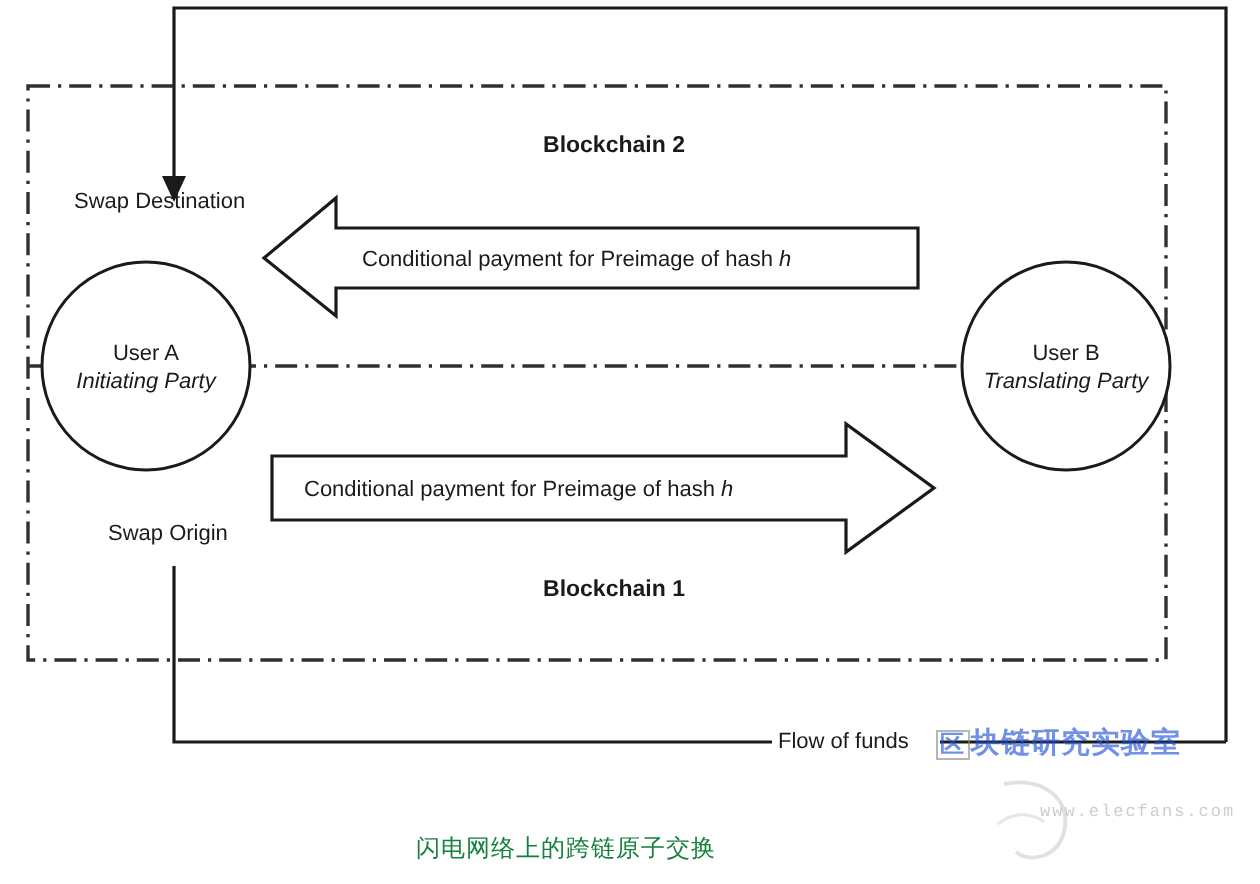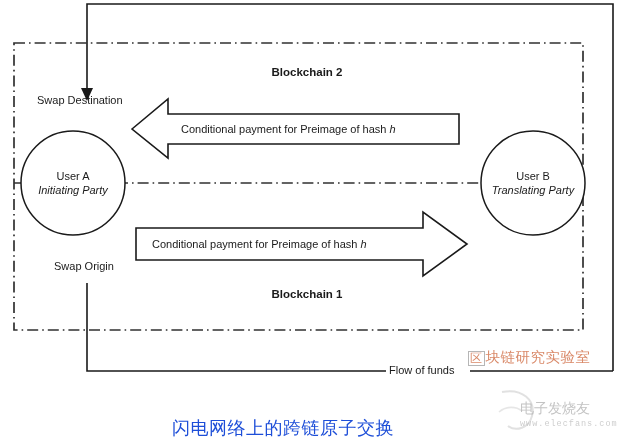--- a/index.html
+++ b/index.html
@@ -61,32 +61,32 @@
   .label-text.italic {
     font-style: italic;
   }
   .caption {
     position: absolute;
     left: 0;
     top: 416px;
     width: 566px;
     text-align: center;
     font-family: "DejaVu Sans", sans-serif;
-    font-size: 18px;
-    color: #1d4ed8;
+    font-size: 12px;
+    color: #15803d;
     letter-spacing: 0.5px;
   }
   .wm-lab {
     position: absolute;
     left: 468px;
-    top: 348px;
+    top: 362px;
     font-family: "DejaVu Sans", sans-serif;
     font-size: 14.5px;
-    font-weight: normal;
-    color: #c2410c;
+    font-weight: bold;
+    color: #1d4ed8;
     opacity: 0.62;
     letter-spacing: 0.5px;
     white-space: nowrap;
   }
   .wm-lab .wm-badge {
     display: inline-block;
     border: 1.4px solid #8a8a8a;
     padding: 0 1px;
     margin-right: 1px;
     font-size: 12px;
@@ -180,18 +180,17 @@
   </div>
 
   <svg class="wm-swirl" viewBox="0 0 46 48">
     <path d="M 6 6 C 26 2 40 14 36 30 C 33 42 20 46 12 40" fill="none" stroke="#c4c4c4" stroke-width="2"></path>
     <path d="M 3 26 C 10 20 20 20 26 25" fill="none" stroke="#cfcfcf" stroke-width="1.6"></path>
   </svg>
 
   <div class="wm-ybx">ybx8.cn</div>
 
   <div class="wm-elec">
-    <span>电子发烧友</span>
     <span class="wm-elec-url">www.elecfans.com</span>
   </div>
 
   <div class="caption">闪电网络上的跨链原子交换</div>
 </div>
 
 </body></html>

